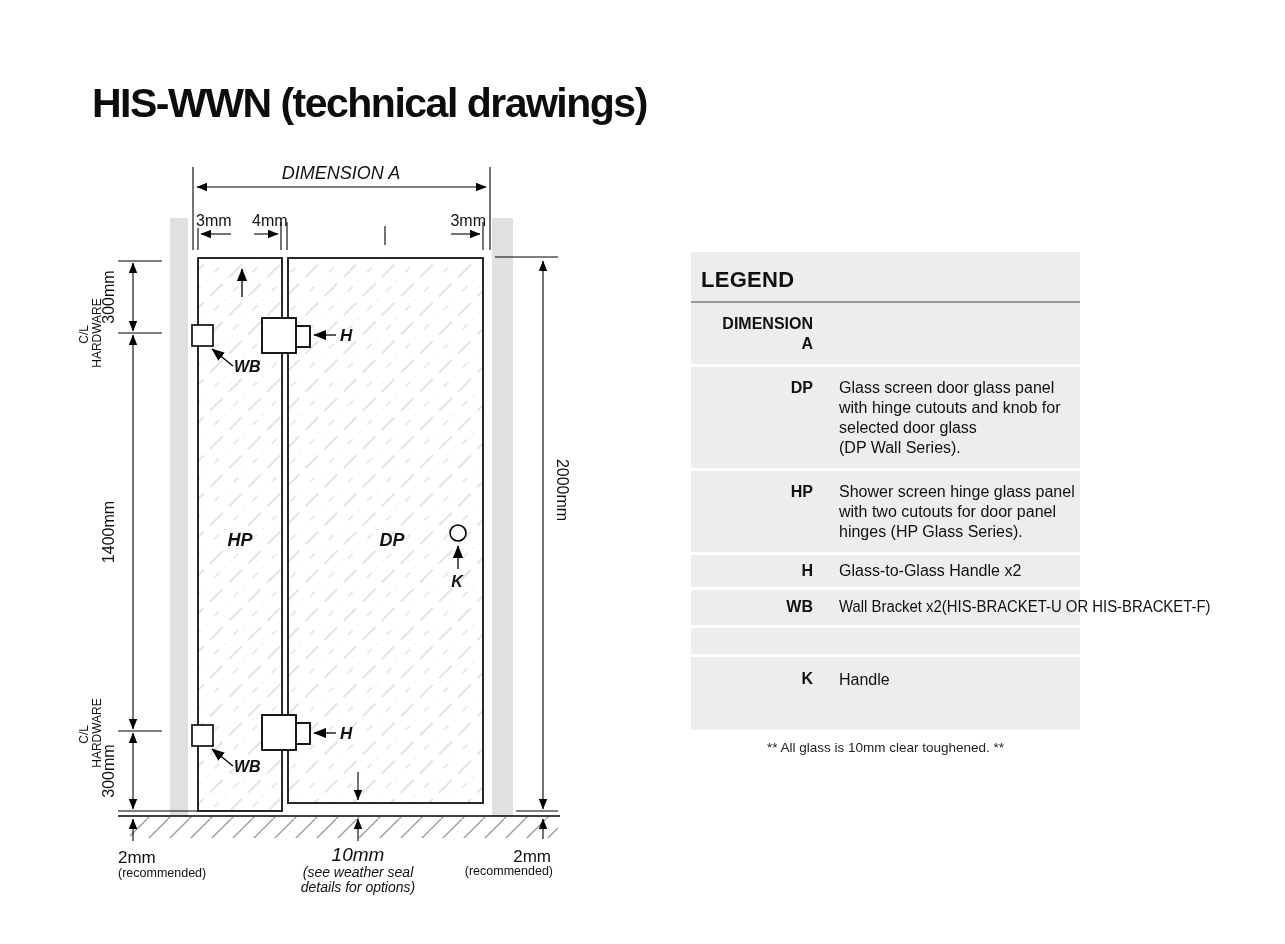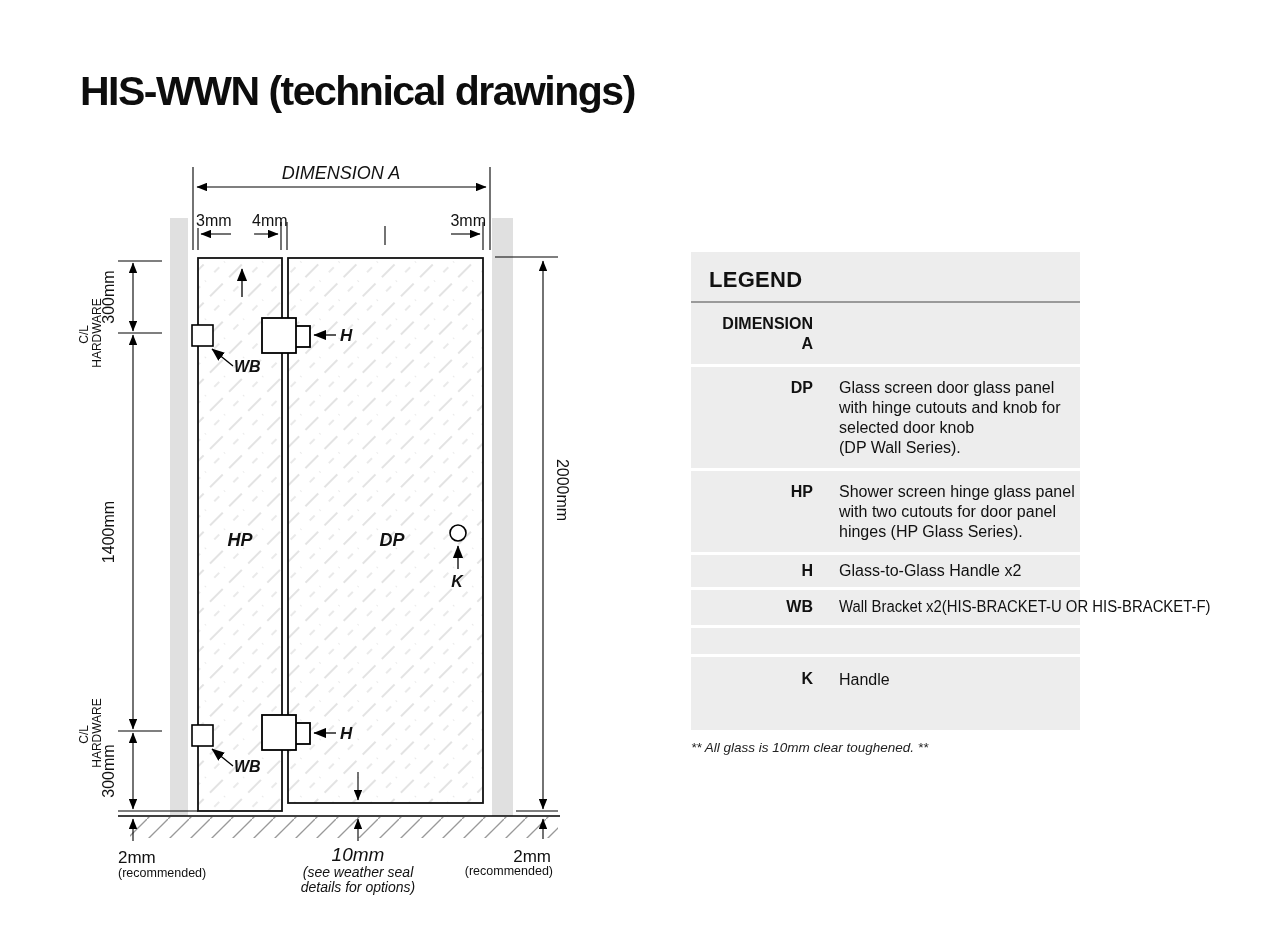--- a/index.html
+++ b/index.html
@@ -1,48 +1,48 @@
 <!DOCTYPE html>
 <html><head>
 <meta charset="utf-8">
 <style>
   html,body{margin:0;padding:0;}
   body{
     width:1285px;height:944px;position:relative;background:#ffffff;
     font-family:"Liberation Sans", sans-serif;color:#111;overflow:hidden;
   }
   .page-title{
-    position:absolute;left:80px;top:68px;margin:0;
+    position:absolute;left:80px;top:68px;margin:12px;
     font-size:41px;font-weight:700;letter-spacing:-1.5px;color:#0d0d0d;
   }
   svg text{fill:#111;}
   .dim{font-size:16px;}
   
   .legend{
     position:absolute;left:691px;top:252px;width:389px;height:478px;
     background:#ededed;
   }
   .legend-title{
-    padding:15px 18px 8px 18px;font-size:22px;font-weight:700;letter-spacing:.3px;
+    padding:15px 18px 8px 10px;font-size:22px;font-weight:700;letter-spacing:.3px;
   }
   .legend-hr{border-top:2px solid #9a9a9a;height:0;}
   .lrow{display:flex;padding:11px 0 10px 18px;border-top:3px solid #ffffff;}
   .lrow.first{border-top:none;}
   .lrow .term{width:104px;text-align:right;font-weight:700;font-size:16px;line-height:20px;flex:none;}
   .lrow .desc{margin-left:26px;font-size:16px;line-height:20px;}
   .lrow .desc .dline{white-space:nowrap;}
   .lrow.r-h{padding:6px 0 6px 18px;}
   .lrow.r-wb{padding:7px 0 8px 18px;}
   .lrow.r-wb .desc{transform:scaleX(.93);transform-origin:left center;}
   .lrow.r-empty{height:26px;padding:0 0 0 18px;}
   .lrow.r-k{padding:12px 0 14px 18px;}
   .lrow.r-k .desc{font-size:16px;line-height:21px;}
   .legend-note{
-    position:absolute;left:691px;top:740px;width:389px;text-align:left;
-    font-style:italic;font-size:13.5px;color:#222;
+    position:absolute;left:691px;top:740px;width:389px;text-align:center;
+    font-size:13.5px;color:#222;
   }
 </style>
 </head>
 <body>
 
 <h1 class="page-title">HIS-WWN (technical drawings)</h1>
 
 <svg style="position:absolute;left:0;top:0;" width="660" height="944" viewBox="0 0 660 944" xmlns="http://www.w3.org/2000/svg">
   <defs>
     <marker id="ah" viewBox="0 0 10 8" refX="9.5" refY="4" markerWidth="10" markerHeight="8" orient="auto-start-reverse">
@@ -176,21 +176,21 @@
 
   <div class="lrow first">
     <div class="term">DIMENSION A</div>
   </div>
 
   <div class="lrow">
     <div class="term">DP</div>
     <div class="desc">
       <div class="dline">Glass screen door glass panel</div>
       <div class="dline">with hinge cutouts and knob for</div>
-      <div class="dline">selected door knob</div>
+      <div class="dline">selected door glass</div>
       <div class="dline">(DP Wall Series).</div>
     </div>
   </div>
 
   <div class="lrow">
     <div class="term">HP</div>
     <div class="desc">
       <div class="dline">Shower screen hinge glass panel</div>
       <div class="dline">with two cutouts for door panel</div>
       <div class="dline">hinges (HP Glass Series).</div>

